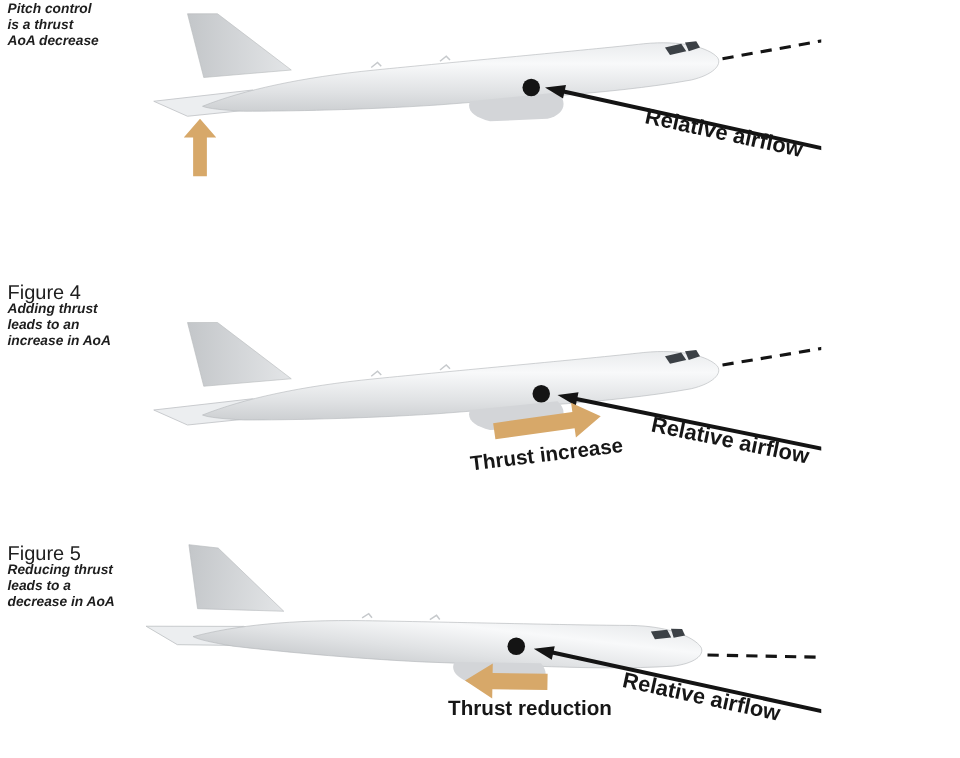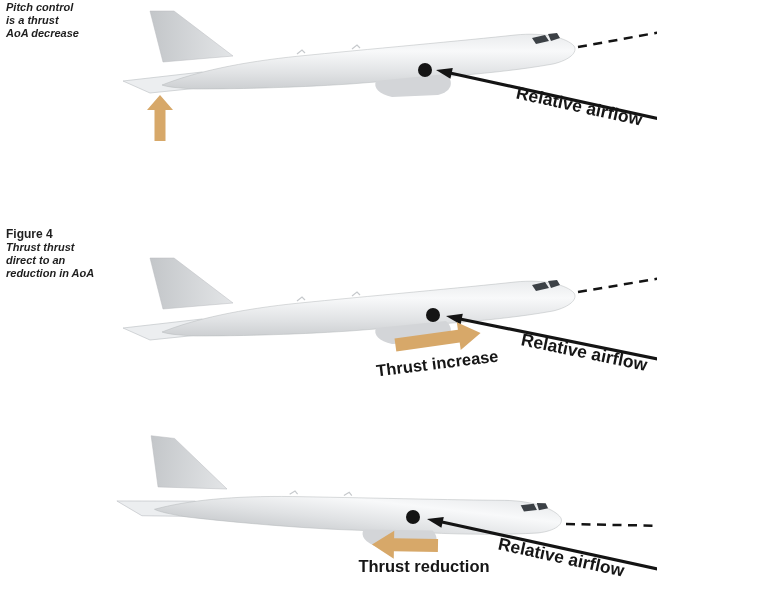--- a/index.html
+++ b/index.html
@@ -1,21 +1,21 @@
 <!DOCTYPE html>
 <html style="--arrow-tan: #d7a869; --arc-red: #cb202f; --ink: #141414; --plane-light: #f7f8f9; --plane-mid: #d8dadc; --plane-dark: #c0c3c6;"><head>
 <meta charset="utf-8">
 <style>
   html,body { margin:0; padding:0; background:#fff; }
   .stage {
     position:relative; width:657px; height:606px; background:#fff;
     overflow:hidden; font-family:"Liberation Sans", sans-serif;
   }
   .caption { position:absolute; left:6px; width:120px; color:#1e1e1e; }
-  .cap-title { font-size:12px; font-weight:bold; line-height:13px; }
+  .cap-title { font-size:16px; font-weight:normal; line-height:13px; }
   .cap-line  { font-size:11px; font-weight:bold; font-style:italic; line-height:13px; }
   svg.scene { position:absolute; left:0; top:0; }
   .airflow-label {
     font-family:"Liberation Sans", sans-serif;
     font-size:17.5px; font-weight:bold; fill:#161616;
   }
   .thrust-label {
     font-family:"Liberation Sans", sans-serif;
     font-size:16.5px; font-weight:bold; fill:#161616;
   }
@@ -33,25 +33,31 @@
 <div class="stage">
 
   <div class="caption" style="top:1px">
     <div class="cap-line">Pitch control</div>
     <div class="cap-line">is a thrust</div>
     <div class="cap-line">AoA decrease</div>
   </div>
 
   <div class="caption" style="top:228px">
     <div class="cap-title">Figure 4</div>
-    <div class="cap-line">Thrust thrust</div>
-    <div class="cap-line">direct to an</div>
-    <div class="cap-line">reduction in AoA</div>
+    <div class="cap-line">Adding thrust</div>
+    <div class="cap-line">leads to an</div>
+    <div class="cap-line">increase in AoA</div>
   </div>
 
+  <div class="caption" style="top:437px">
+    <div class="cap-title">Figure 5</div>
+    <div class="cap-line">Reducing thrust</div>
+    <div class="cap-line">leads to a</div>
+    <div class="cap-line">decrease in AoA</div>
+  </div>
 
   <svg class="scene" width="768" height="606" viewBox="0 0 768 606">
     <defs>
       <linearGradient id="fusGrad" gradientUnits="userSpaceOnUse" x1="0" y1="30" x2="0" y2="100">
         <stop offset="0" stop-color="#e6e8ea"></stop>
         <stop offset="0.3" stop-color="#f8f9fa"></stop>
         <stop offset="0.62" stop-color="#e0e2e4"></stop>
         <stop offset="1" stop-color="#bfc2c5"></stop>
       </linearGradient>
       <linearGradient id="finGrad" gradientUnits="userSpaceOnUse" x1="150" y1="0" x2="235" y2="0">

